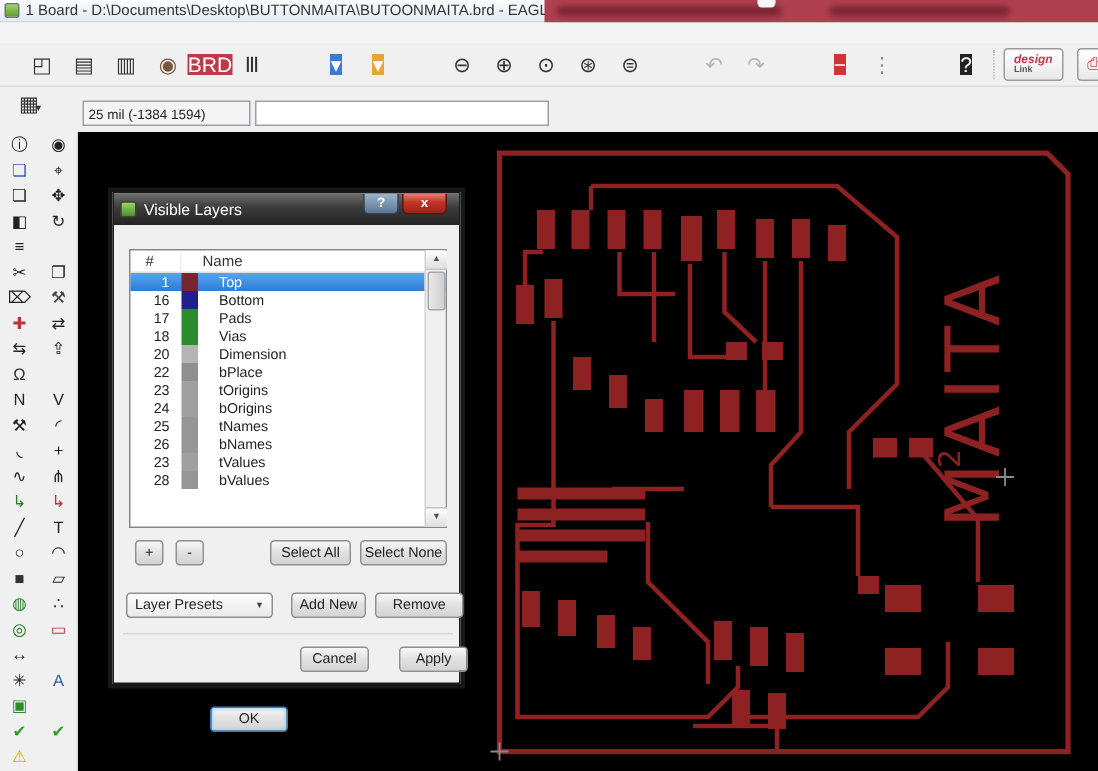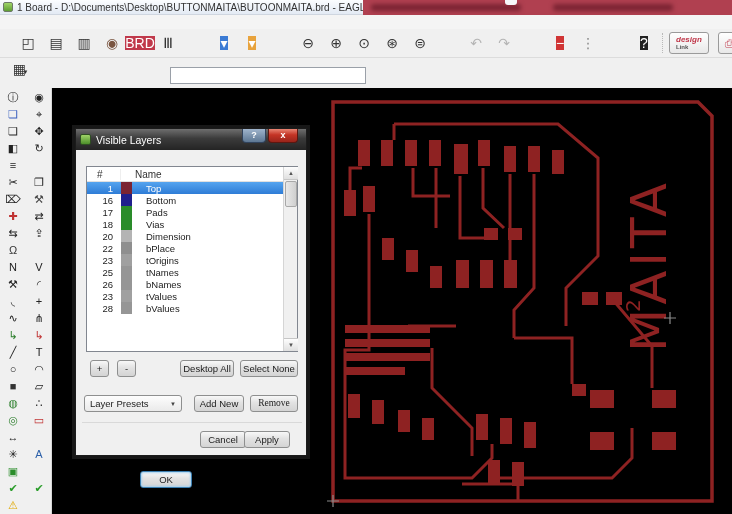--- a/index.html
+++ b/index.html
@@ -200,20 +200,21 @@
 
     </span>
 
   </div>
 
   <div id="row2">
     <span id="grid-button">
       <span>▦</span>
       <span class="dd">▾</span>
     </span>
+    <span id="coord-box">25 mil (-1384 1594)</span>
     <input id="command-input" value="" style="">
   </div>
 
   <div id="palette">
 
   <span class="pbtn">
         <span style="color: rgb(34, 34, 34);">ⓘ</span>
       </span>
       <span class="pbtn">
         <span style="color: rgb(34, 34, 34);">◉</span>
@@ -484,20 +485,25 @@
             <span class="lnum">22</span>
             <span class="lsw" style="background: rgb(143, 143, 143);"></span>
             <span class="lname">bPlace</span>
           </div>
           <div class="lrow">
             <span class="lnum">23</span>
             <span class="lsw" style="background: rgb(160, 160, 160);"></span>
             <span class="lname">tOrigins</span>
           </div>
           <div class="lrow">
+            <span class="lnum">24</span>
+            <span class="lsw" style="background: rgb(160, 160, 160);"></span>
+            <span class="lname">bOrigins</span>
+          </div>
+          <div class="lrow">
             <span class="lnum">25</span>
             <span class="lsw" style="background: rgb(150, 150, 150);"></span>
             <span class="lname">tNames</span>
           </div>
           <div class="lrow">
             <span class="lnum">26</span>
             <span class="lsw" style="background: rgb(150, 150, 150);"></span>
             <span class="lname">bNames</span>
           </div>
           <div class="lrow">
@@ -513,30 +519,30 @@
         </div>
       <div id="list-scroll">
         <div class="scr-arrow">▲</div>
         <div id="scr-thumb"></div>
         <div class="scr-arrow dn">▼</div>
       </div>
     </div>
 
     <span class="wbtn" style="left:14px; top:231px; width:19px;">+</span>
     <span class="wbtn" style="left:41px; top:231px; width:19px;">-</span>
-    <span class="wbtn" style="left:104px; top:231px; width:54px;">Desktop All</span>
+    <span class="wbtn" style="left:104px; top:231px; width:54px;">Select All</span>
     <span class="wbtn" style="left:164px; top:231px; width:58px;">Select None</span>
 
     <span id="combo-presets">
       <span>Layer Presets</span>
       <span class="dd">▼</span>
     </span>
     <span class="wbtn" style="left:118px; top:266px; width:50px;">Add New</span>
-    <span class="wbtn" style="left:174px; top:266px; width:48px;font-family:Liberation Serif, serif;">Remove</span>
+    <span class="wbtn" style="left:174px; top:266px; width:59px;">Remove</span>
 
     <span id="dlg-sep"></span>
 
     <span class="wbtn focused" style="left:64px; top:302px; width:52px;margin-top:40px;">OK</span>
     <span class="wbtn" style="left:124px; top:302px; width:46px;">Cancel</span>
-    <span class="wbtn" style="left:168px; top:302px; width:46px;">Apply</span>
+    <span class="wbtn" style="left:190px; top:302px; width:46px;">Apply</span>
   </div>
 
 </div>
 
 </body></html>

